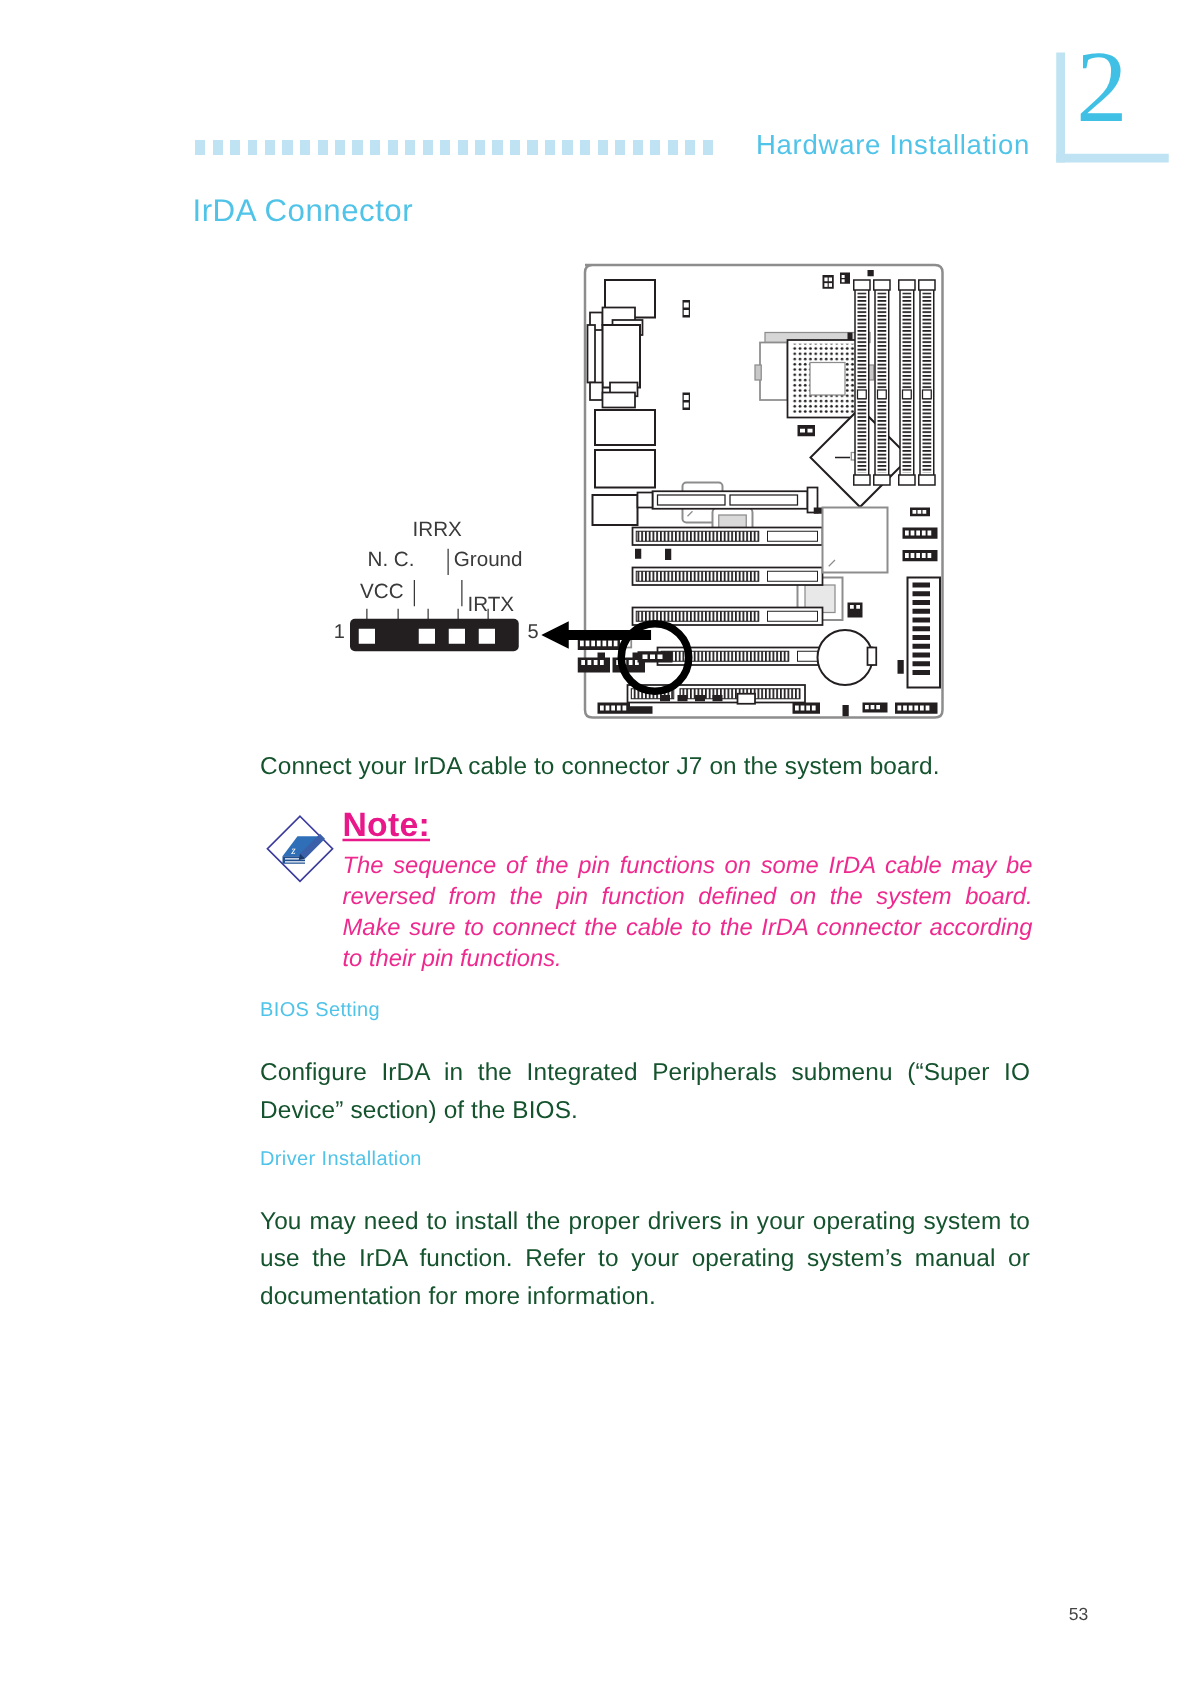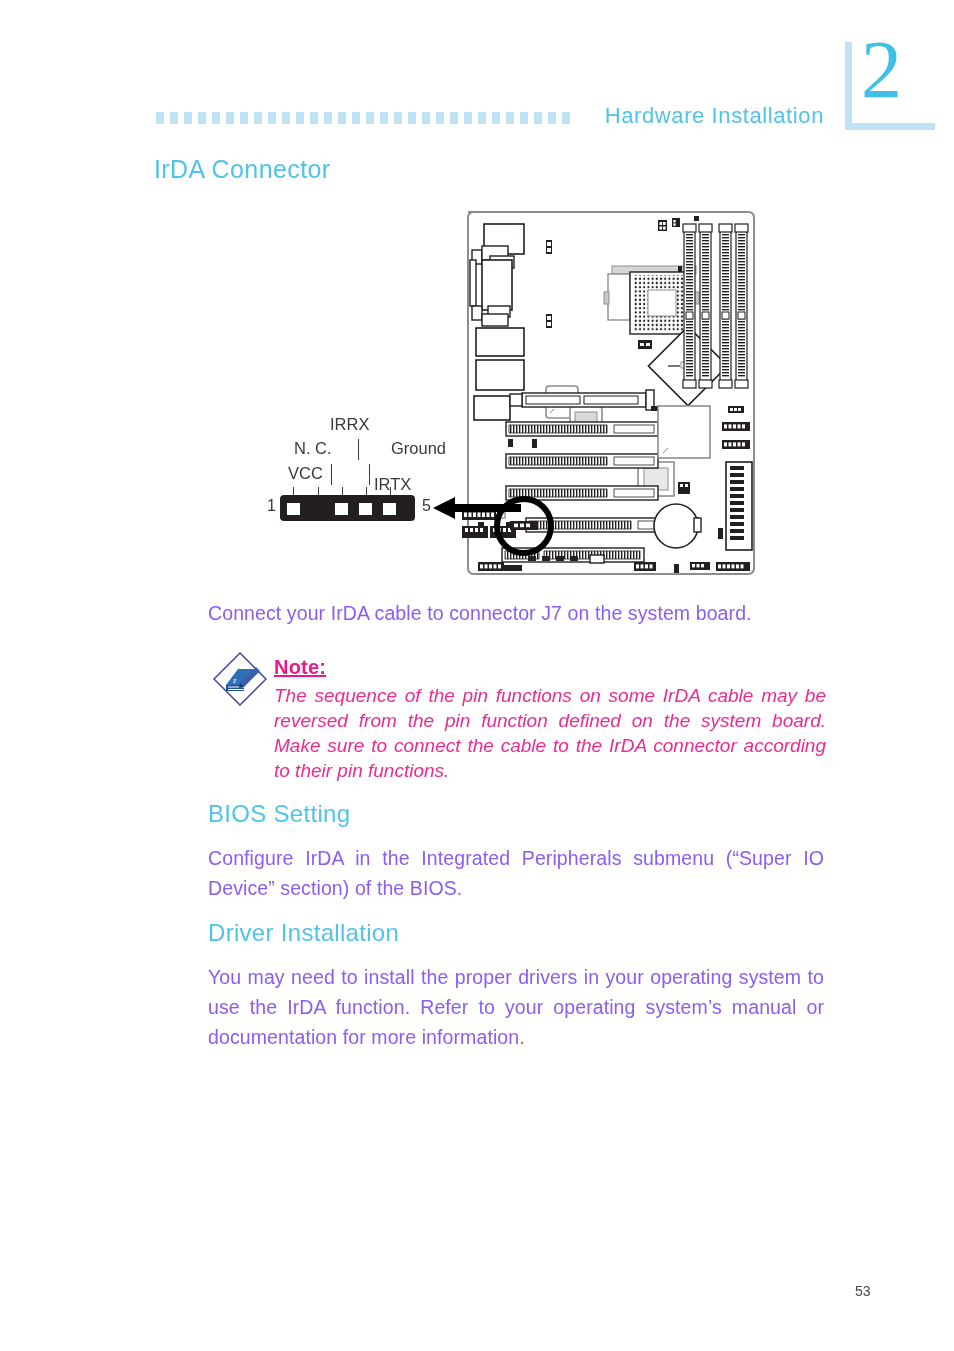--- a/index.html
+++ b/index.html
@@ -86,21 +86,21 @@
 
   .pin-labels { position: absolute; left: 0; top: 215px; }
   .pin-label {
     position: absolute;
     font-size: 16.5px;
     color: #3a3a3a;
     white-space: nowrap;
   }
   .lbl-irrx   { left: 60px;  top: 0px; }
   .lbl-nc     { left: 24px;  top: 24px; }
-  .lbl-gnd    { left: 93px;  top: 24px; margin-left: 28px; }
+  .lbl-gnd    { left: 93px;  top: 24px; }
   .lbl-vcc    { left: 18px;  top: 49px; }
   .lbl-irtx   { left: 104px; top: 60px; }
 
   .sep-v {
     position: absolute;
     width: 1px; background: #3a3a3a;
   }
   .lead {
     position: absolute;
     width: 1.3px; background: #3a3a3a;
@@ -131,21 +131,21 @@
   .arrow-wrap { position: absolute; left: 163px; top: 295px; }
 
   
   .board-svg { position: absolute; left: 192px; top: 10px; }
 
   
   .body-text {
     position: absolute;
     font-size: 19.5px;
     line-height: 30px;
-    color: #8b5cf6;
+    color: #14532d;
     text-align: justify;
     letter-spacing: 0.1px;
   }
   #intro-paragraph { left: 208px; top: 598px; width: 616px; }
 
   
   #note-block {
     position: absolute;
     left: 208px; top: 645px;
     width: 620px;
@@ -154,40 +154,39 @@
     position: absolute;
     left: 4px; top: 6px;
     width: 56px; height: 56px;
   }
   .note-body {
     position: absolute;
     left: 66px; top: 0px;
     width: 552px;
   }
   .note-title {
-    font-size: 20px;
+    font-size: 27px;
     color: #e8178a;
     text-decoration: underline;
     font-weight: 600;
     letter-spacing: 0.2px;
-    margin-top: 11px;
   }
   .note-text {
     margin-top: 4px;
     font-size: 19px;
     line-height: 25px;
     color: #ee2a8f;
     font-style: italic;
     text-align: justify;
   }
 
   
   .sub-head {
     position: absolute;
-    font-size: 24px;
+    font-size: 16px;
     color: #4fc3e8;
     letter-spacing: 0.3px;
     font-weight: 400;
     white-space: nowrap;
   }
   #bios-setting-heading   { left: 208px; top: 800px; }
   #driver-install-heading { left: 208px; top: 919px; }
 
   #bios-paragraph   { left: 208px; top: 843px; width: 616px; }
   #driver-paragraph { left: 208px; top: 962px; width: 616px; }

